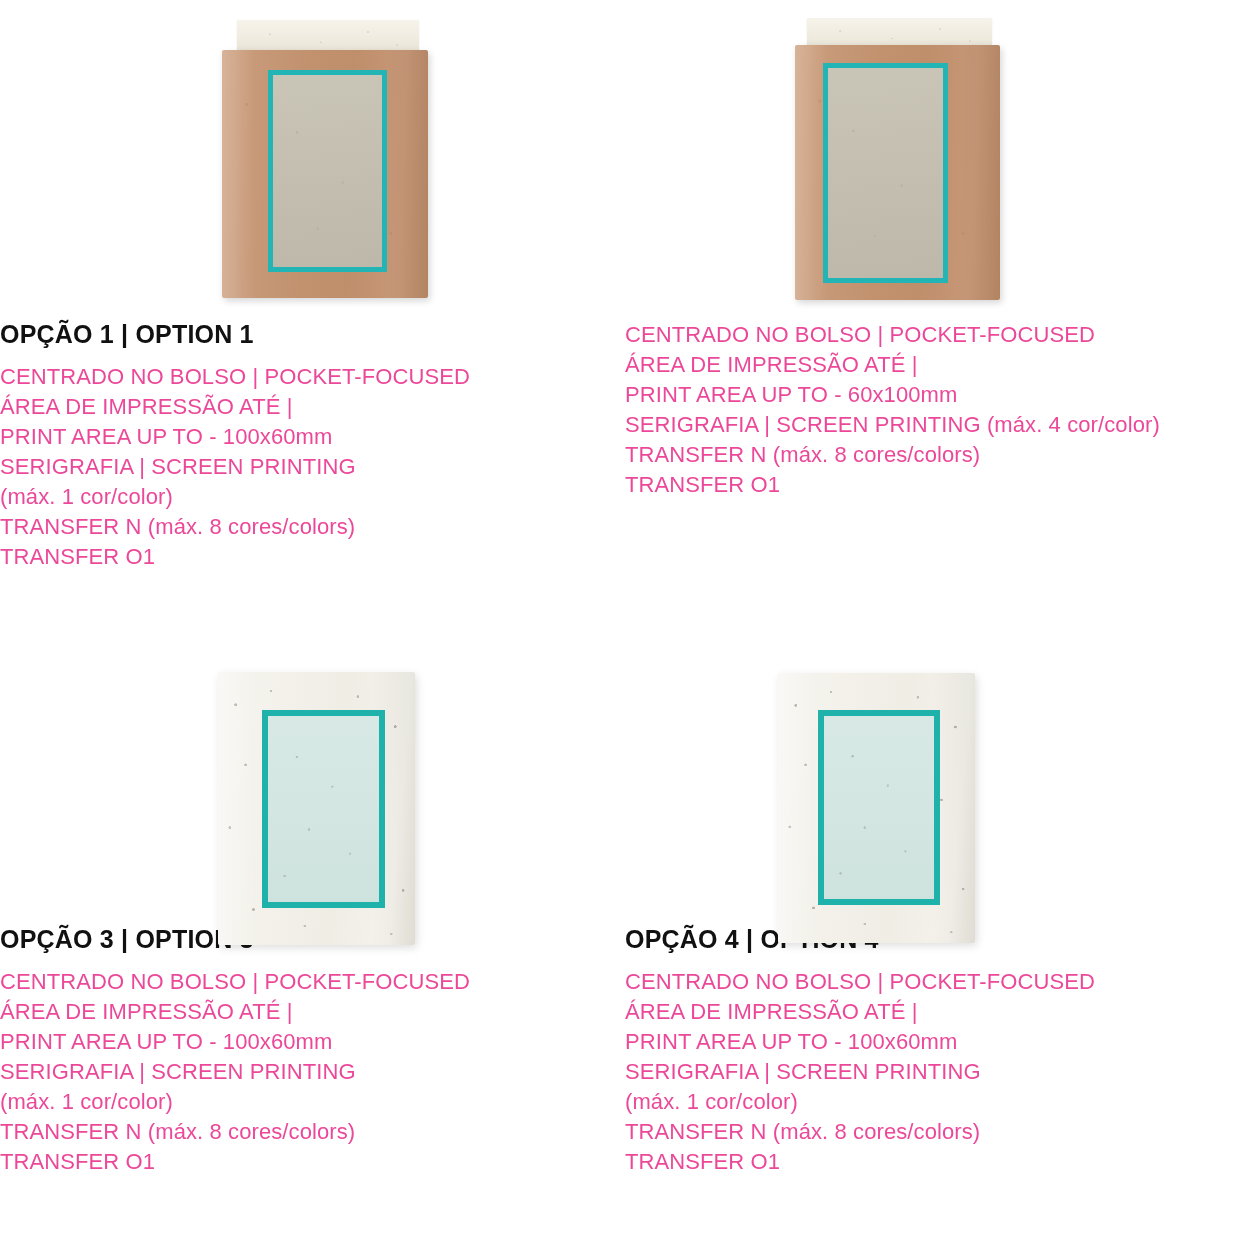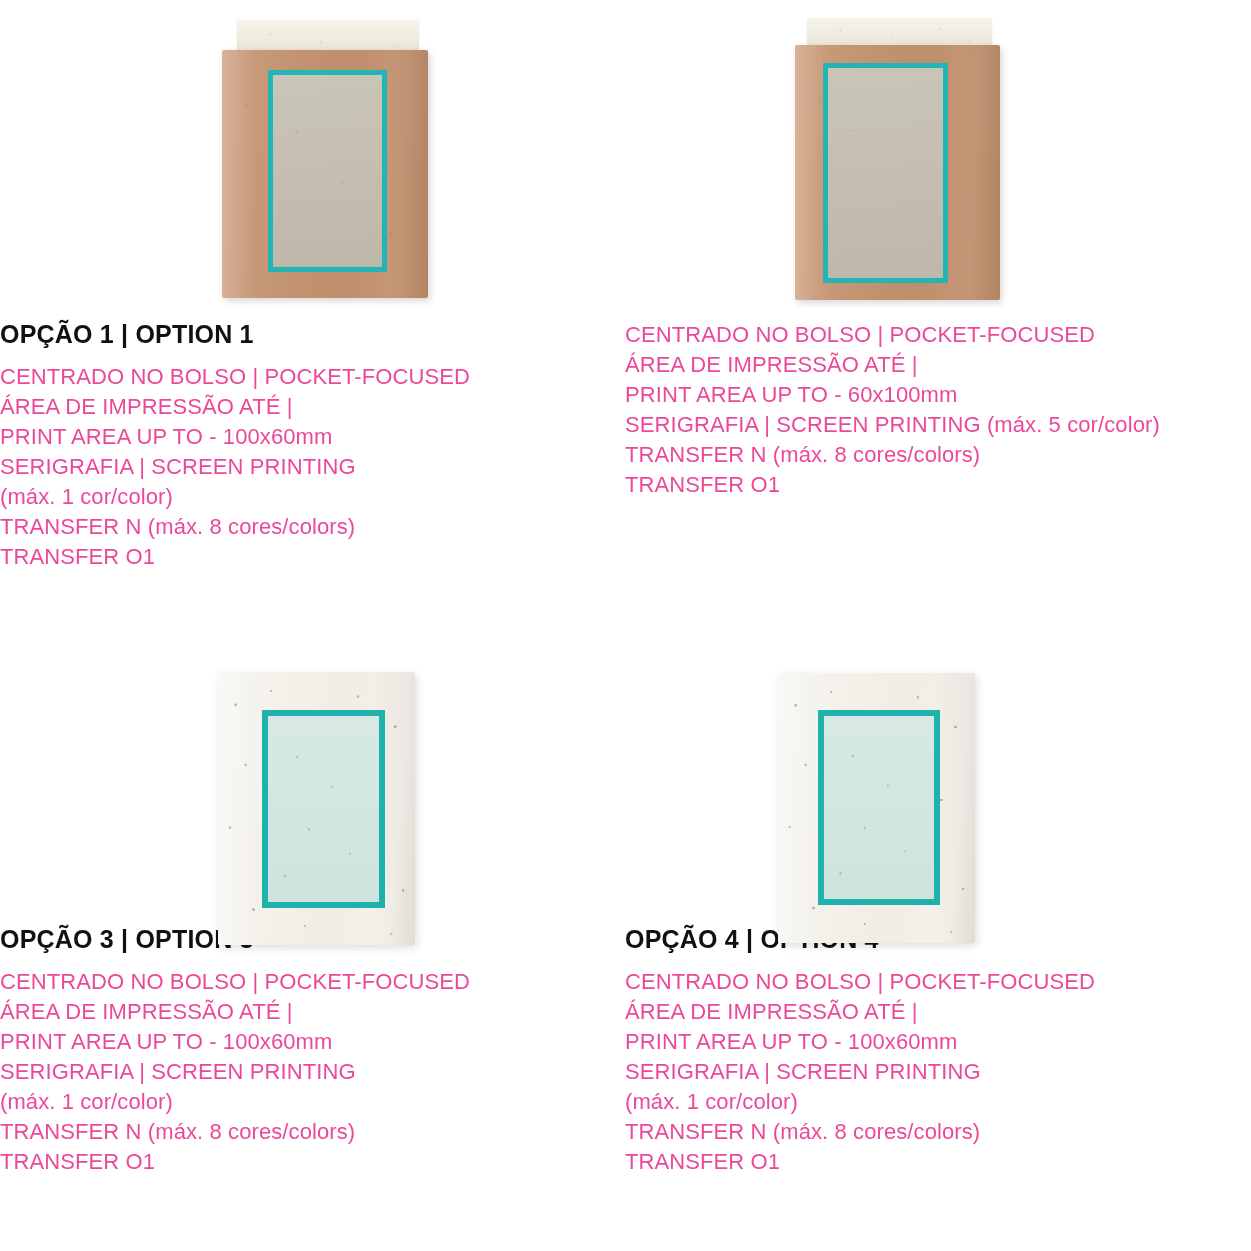--- a/index.html
+++ b/index.html
@@ -206,21 +206,21 @@
           <div class="inner-sheet" style="left:12px; top:0px; width:185px; height:33px;"></div>
           <div class="kraft-cover" style="left:0px; top:27px; width:205px; height:255px;"></div>
           <div class="print-area kraft-fill" style="left:28px; top:45px; width:125px; height:220px; border:5px solid #23B4B6;"></div>
         </div>
       </div>
       <div class="caption">
         <ul class="spec-list">
           <li class="spec-line">CENTRADO NO BOLSO | POCKET-FOCUSED</li>
           <li class="spec-line">ÁREA DE IMPRESSÃO ATÉ |</li>
           <li class="spec-line">PRINT AREA UP TO - 60x100mm</li>
-          <li class="spec-line">SERIGRAFIA | SCREEN PRINTING (máx. 5 cor/color)</li>
+          <li class="spec-line">SERIGRAFIA | SCREEN PRINTING (máx. 4 cor/color)</li>
           <li class="spec-line">TRANSFER N (máx. 8 cores/colors)</li>
           <li class="spec-line">TRANSFER O1</li>
         </ul>
       </div>
     </div>
 
     <div class="panel bottom">
       <div class="stage">
         <div class="product" style="left:218px; top:47px; width:197px; height:273px;">
           <div class="seed-cover" style="left:0px; top:0px; width:197px; height:273px;"></div>

